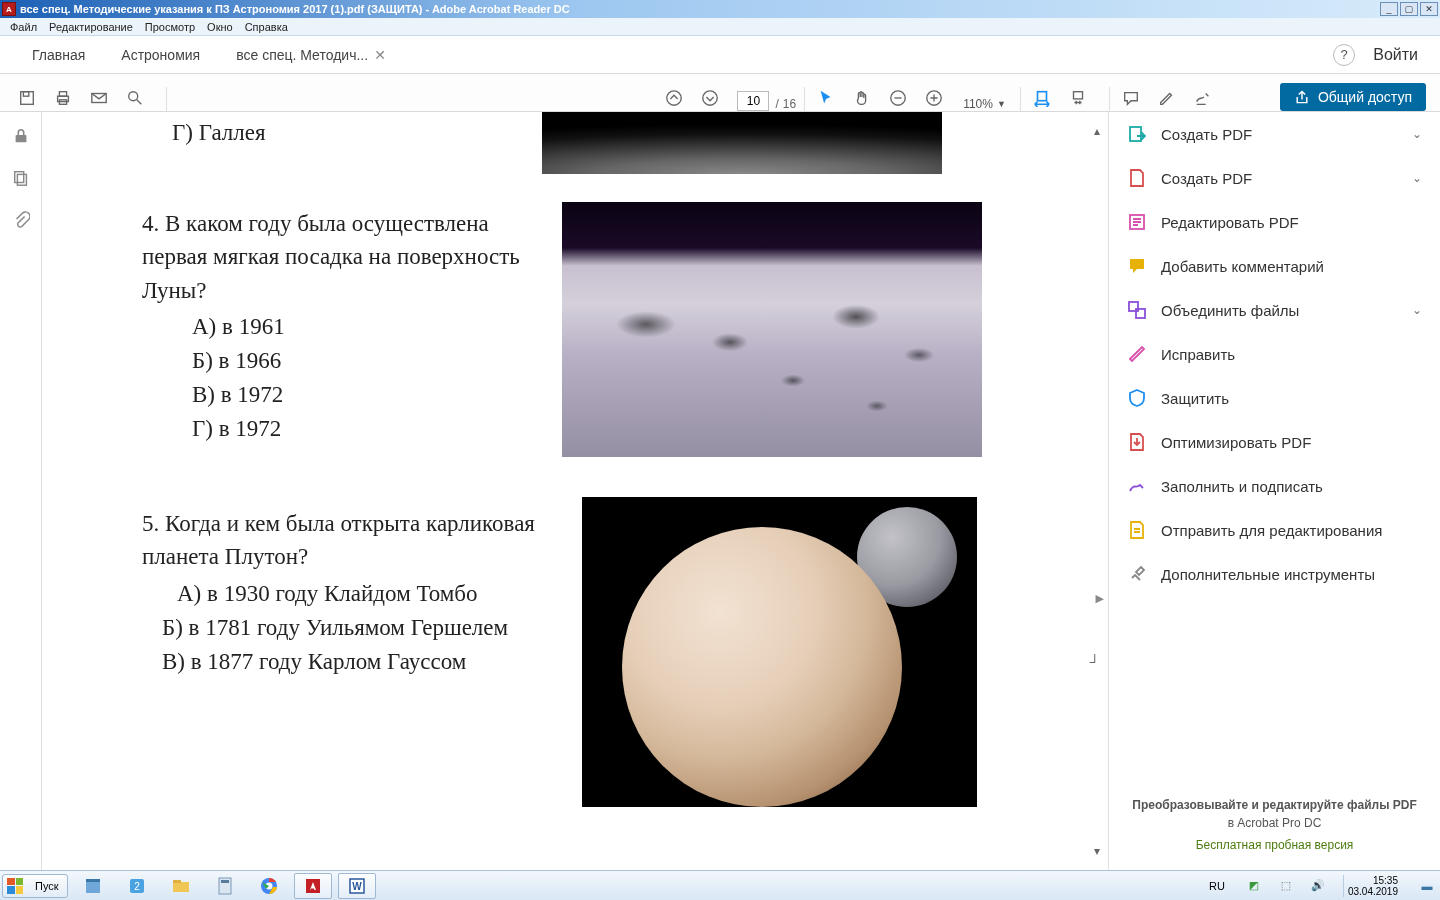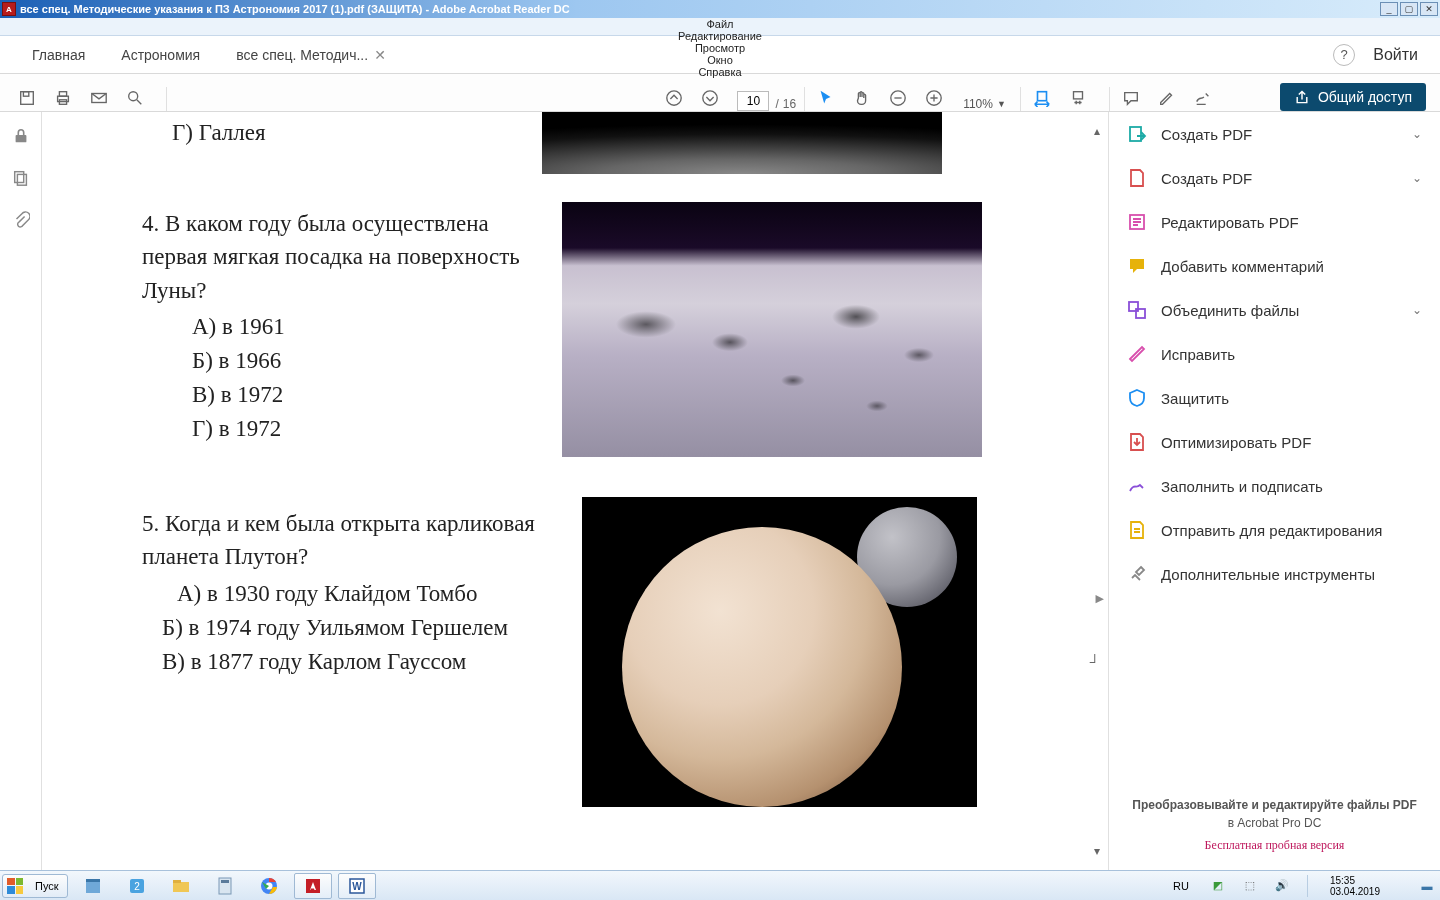--- a/index.html
+++ b/index.html
@@ -6,39 +6,39 @@
 html, body { width: 1440px; height: 900px; overflow: hidden; background: #fff; }
 
 
 .titlebar { height: 18px; background: linear-gradient(to right, #1b5fb5, #9dc7f0 40%, #d8ecfb); display: flex; align-items: center; padding: 0 2px; font-size: 11px; color: #fff; }
 .titlebar .pdf-icon { width: 14px; height: 14px; background: #b71c1c; margin-right: 4px; display:flex;align-items:center;justify-content:center;font-size:8px;color:#fff;font-weight:bold;border:1px solid #7a0f0f;}
 .titlebar .title { flex: 1; white-space: nowrap; font-weight: bold;}
 .winbtns { display: flex; gap: 2px; }
 .winbtn { width: 18px; height: 14px; background: #d8e6f5; border: 1px solid #6b8fb5; font-size: 9px; display:flex;align-items:center;justify-content:center;color:#333;}
 
 
-.menubar { height: 18px; background: #ebf3fb; display: flex; align-items: center; padding: 0 4px; font-size: 11px; color: #222; border-bottom:1px solid #c7d8ea;flex-direction:column;}
+.menubar { height: 18px; background: #ebf3fb; display: flex; align-items: center; padding: 0 4px; font-size: 11px; color: #222; border-bottom:1px solid #c7d8ea;}
 .menubar div { padding: 0 6px; cursor: default; }
 
 
 .apptabs { height: 38px; display: flex; align-items: center; padding: 0 14px; font-size: 14px; color: #444; border-bottom: 1px solid #d9d9d9;}
 .apptabs .tab { padding: 0 18px; height: 100%; display: flex; align-items: center; gap:6px; cursor:default;}
 .apptabs .spacer { flex: 1; }
 .apptabs .help { width: 22px; height: 22px; border: 1px solid #bbb; border-radius: 50%; display:flex;align-items:center;justify-content:center;font-size:13px;color:#555;margin-right:18px;}
 .apptabs .login { font-size: 16px; color: #333; padding-right: 8px;}
 
 
 .toolbar { height: 38px; display: flex; align-items: flex-end; border-bottom: 1px solid #d9d9d9; padding: 0 14px; font-size: 13px; color:#555; background:#fdfdfd;}
 .tbicon { width: 26px; height: 26px; display:flex;align-items:center;justify-content:center; margin-right: 10px; color:#666;}
 .tbicon svg { width: 18px; height: 18px; }
 .tsep { width: 1px; height: 24px; background: #e0e0e0; margin: 0 8px; }
 .toolbar .pagenum { width: 32px; height: 20px; border: 1px solid #bbb; text-align: center; font-size: 12px; margin: 0 4px;}
 .toolbar .pagetotal { font-size: 12px; color:#666; margin-left:2px;}
 .toolbar .zoomval { font-size: 12px; margin: 0 6px; display:flex;align-items:center;gap:4px;}
-.sharebtn { margin-left: auto; background: #0c4a6e; color: #fff; border-radius: 3px; height: 28px; padding: 0 14px; display:flex;align-items:center;gap:8px;font-size:14px;}
+.sharebtn { margin-left: auto; background: #0369a1; color: #fff; border-radius: 3px; height: 28px; padding: 0 14px; display:flex;align-items:center;gap:8px;font-size:14px;}
 
 
 .mainarea { display: flex; height: calc(100% - 18px - 18px - 38px - 38px - 30px); }
 .leftrail { width: 42px; border-right: 1px solid #e0e0e0; display:flex;flex-direction:column;align-items:center;padding-top:14px;gap:22px;color:#777;}
 .leftrail div { width:20px;height:20px;display:flex;align-items:center;justify-content:center;}
 .collapse-arrow { position:absolute; left:42px; top:480px; font-size:11px; color:#888;}
 
 .docview { flex: 1; position: relative; background: #fff; overflow: hidden;}
 .page { position: absolute; left: 70px; top: 0; width: 920px; background: #fff; }
 .qtext { font-family: Georgia, "Times New Roman", serif; font-size: 23px; color: #222; line-height: 1.45; }
@@ -54,32 +54,32 @@
 .pluto-frame { background:#000; position:relative;}
 .pluto { position:absolute; width:280px;height:280px; left:40px; top:30px; border-radius:50%; background: radial-gradient(circle at 35% 30%, #f2e2d2 0%, #e6cfb9 35%, #d4b89a 55%, #b5916f 75%, #6b4a33 95%);}
 .charon { position:absolute; width:100px;height:100px; right:20px; top:10px; border-radius:50%; background: radial-gradient(circle at 35% 30%, #c2c2c8 0%, #9a9aa2 50%, #5a5a64 85%, #33333a 100%);}
 
 
 .rightpanel { width: 332px; border-left: 1px solid #e0e0e0; display:flex;flex-direction:column; font-size:15px; color:#333;}
 .rtool { height: 44px; display:flex;align-items:center; padding: 0 18px; gap: 14px; cursor:default;}
 .rtool .ricn { width: 20px; height: 20px; display:flex;align-items:center;justify-content:center;}
 .rtool .chev { margin-left:auto; color:#777; font-size:12px;}
 .promo { margin-top: auto; padding: 16px; text-align:center; font-size:12px; color:#555; line-height:1.5;}
-.promo .link { color:#be185d; margin-top:4px; display:block;font-family:Liberation Serif, serif;}
+.promo .link { color:#4d7c0f; margin-top:4px; display:block;}
 
 
 .taskbar { height: 30px; background: linear-gradient(#f2f7fc,#d9e7f5); border-top: 1px solid #a8c1db; display:flex;align-items:center; padding: 0 2px; font-size:11px;}
 .startbtn { height: 24px; padding: 0 8px 0 4px; display:flex;align-items:center;gap:12px; background: linear-gradient(#fdfdfd,#e2ecf7); border:1px solid #9fb9d4; border-radius:3px;}
 .startbtn .winlogo { width:16px;height:16px; display:grid; grid-template-columns:1fr 1fr;grid-template-rows:1fr 1fr;gap:1px;}
 .startbtn .winlogo span:nth-child(1){background:#e15b29;} .startbtn .winlogo span:nth-child(2){background:#7cb82f;}
 .startbtn .winlogo span:nth-child(3){background:#2e8bd8;} .startbtn .winlogo span:nth-child(4){background:#f7c93e;}
 .tbapp { width: 38px; height: 26px; margin-left: 6px; border: 1px solid transparent; border-radius:2px; display:flex;align-items:center;justify-content:center;}
 .tbapp.active{ border-color:#9fb9d4; background:linear-gradient(#fdfdfd,#e4eef8);}
 .tray { margin-left:auto; display:flex;align-items:center;gap:18px; padding-right:4px;}
-.tray .clock { text-align:left; line-height:1.1; font-size:10px; padding:0 22px; border-left:1px solid #b8cde2;}
+.tray .clock { text-align:right; line-height:1.1; font-size:10px; padding:0 4px; border-left:1px solid #b8cde2;}
 .tray-icn{width:14px;height:14px;display:flex;align-items:center;justify-content:center;font-size:11px;color:#555;}
 
 .icn-teal{color:#1caaa6;} .icn-blue{color:#1b8ef2;} .icn-purple{color:#8a4fd8;} .icn-gray{color:#888;} .icn-yellow{color:#e6b20a;} .icn-pink{color:#d84fad;} .icn-red{color:#d84f4f;}
 </style>
 </head>
 <body>
 
 <div class="titlebar">
   <div class="pdf-icon">A</div>
   <div class="title">все спец. Методические указания к ПЗ Астрономия 2017 (1).pdf (ЗАЩИТА) - Adobe Acrobat Reader DC</div>
@@ -250,21 +250,21 @@
 
       <div class="qtext" style="position:absolute;left:30px;top:95px;width:400px;">4. В каком году была осуществлена первая мягкая посадка на поверхность Луны?</div>
       <div class="qtext" style="position:absolute;left:80px;top:198px;">А) в 1961</div>
       <div class="qtext" style="position:absolute;left:80px;top:232px;">Б) в 1966</div>
       <div class="qtext" style="position:absolute;left:80px;top:266px;">В) в 1972</div>
       <div class="qtext" style="position:absolute;left:80px;top:300px;">Г) в 1972</div>
       <div class="img-frame moon-surf" style="position:absolute;left:450px;top:90px;width:420px;height:255px;"></div>
 
       <div class="qtext" style="position:absolute;left:30px;top:395px;width:400px;">5. Когда и кем была открыта карликовая планета Плутон?</div>
       <div class="qtext" style="position:absolute;left:65px;top:465px;">А) в 1930 году  Клайдом Томбо</div>
-      <div class="qtext" style="position:absolute;left:50px;top:499px;">Б) в 1974 году Уильямом Гершелем</div>
+      <div class="qtext" style="position:absolute;left:50px;top:499px;">Б) в 1781 году Уильямом Гершелем</div>
       <div class="qtext" style="position:absolute;left:50px;top:533px;">В) в 1877 году Карлом Гауссом</div>
       <div class="img-frame pluto-frame" style="position:absolute;left:470px;top:385px;width:395px;height:310px;">
         <div class="charon"></div>
         <div class="pluto"></div>
       </div>
     </div>
     <div class="expand-arrow">▶</div>
     <div class="page-end-mark">┘</div>
     <div class="page-scroll-bot">▾</div>
   </div>

